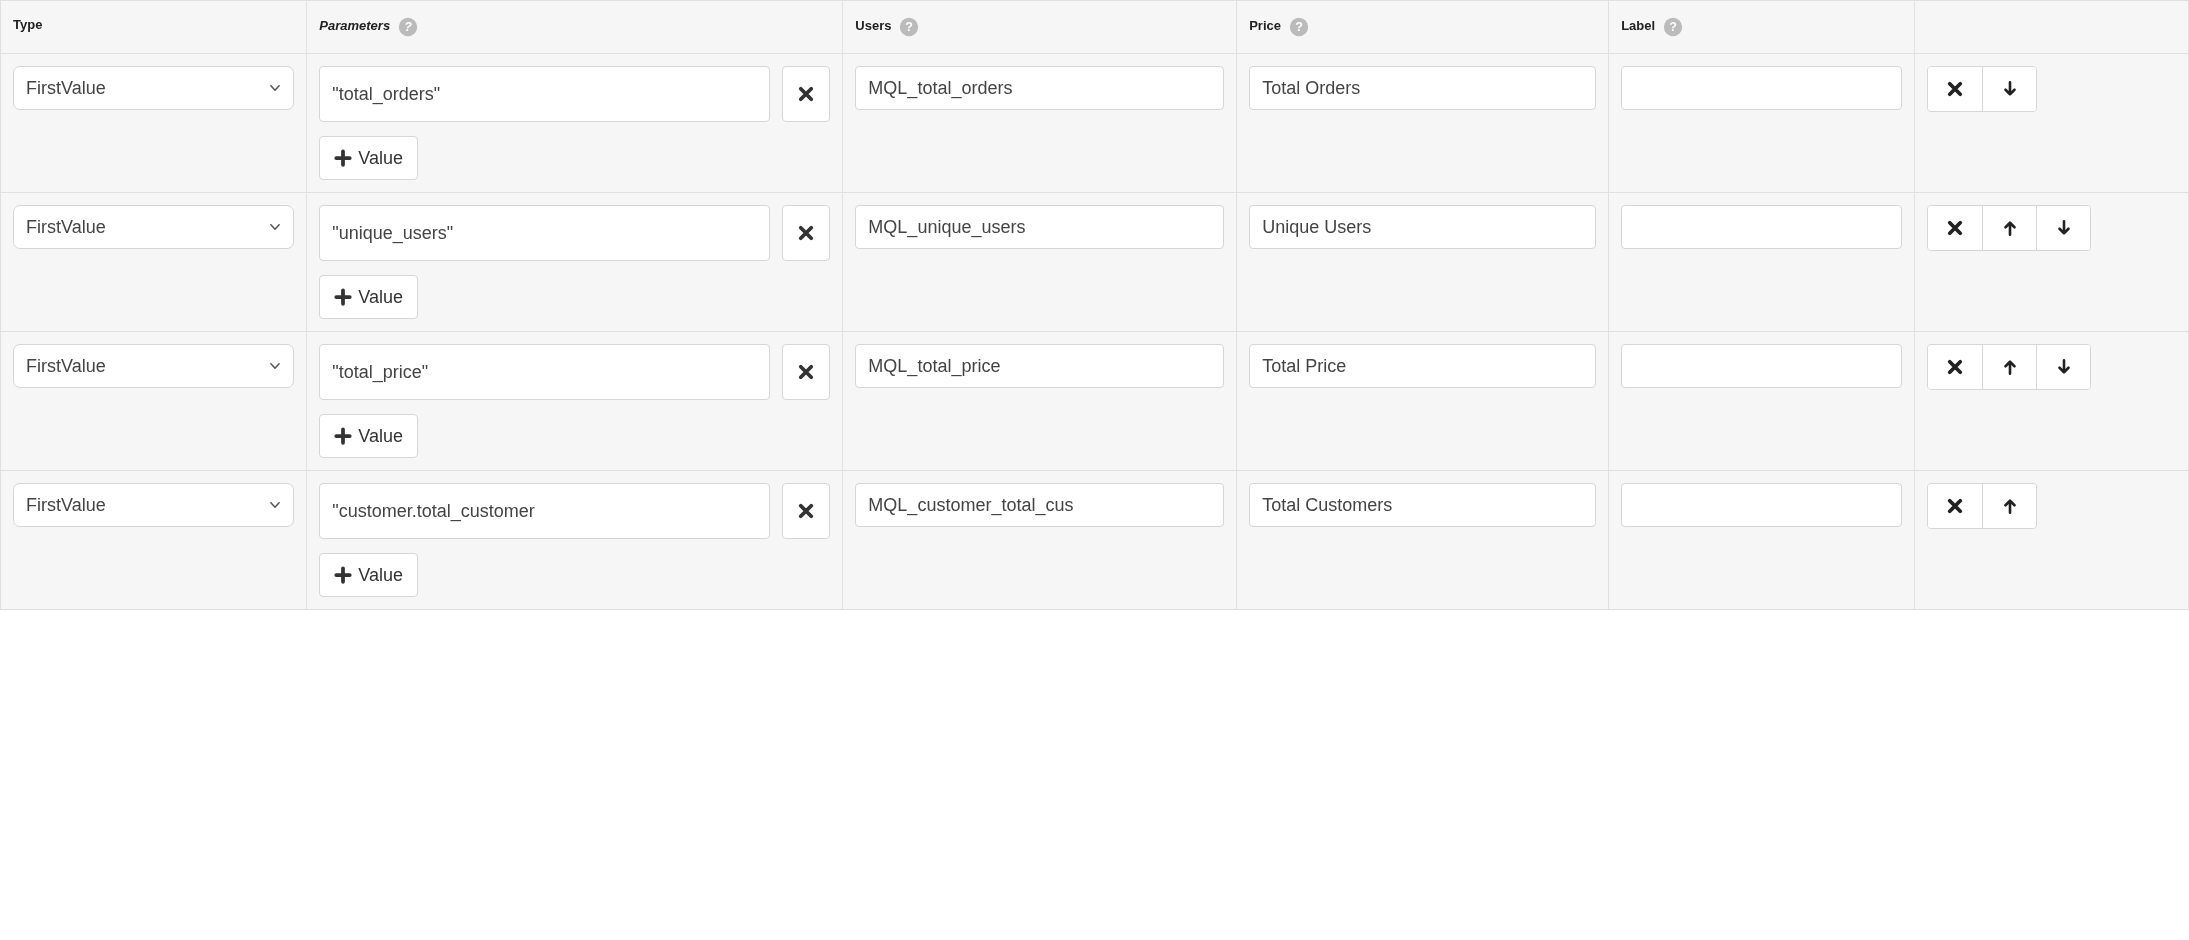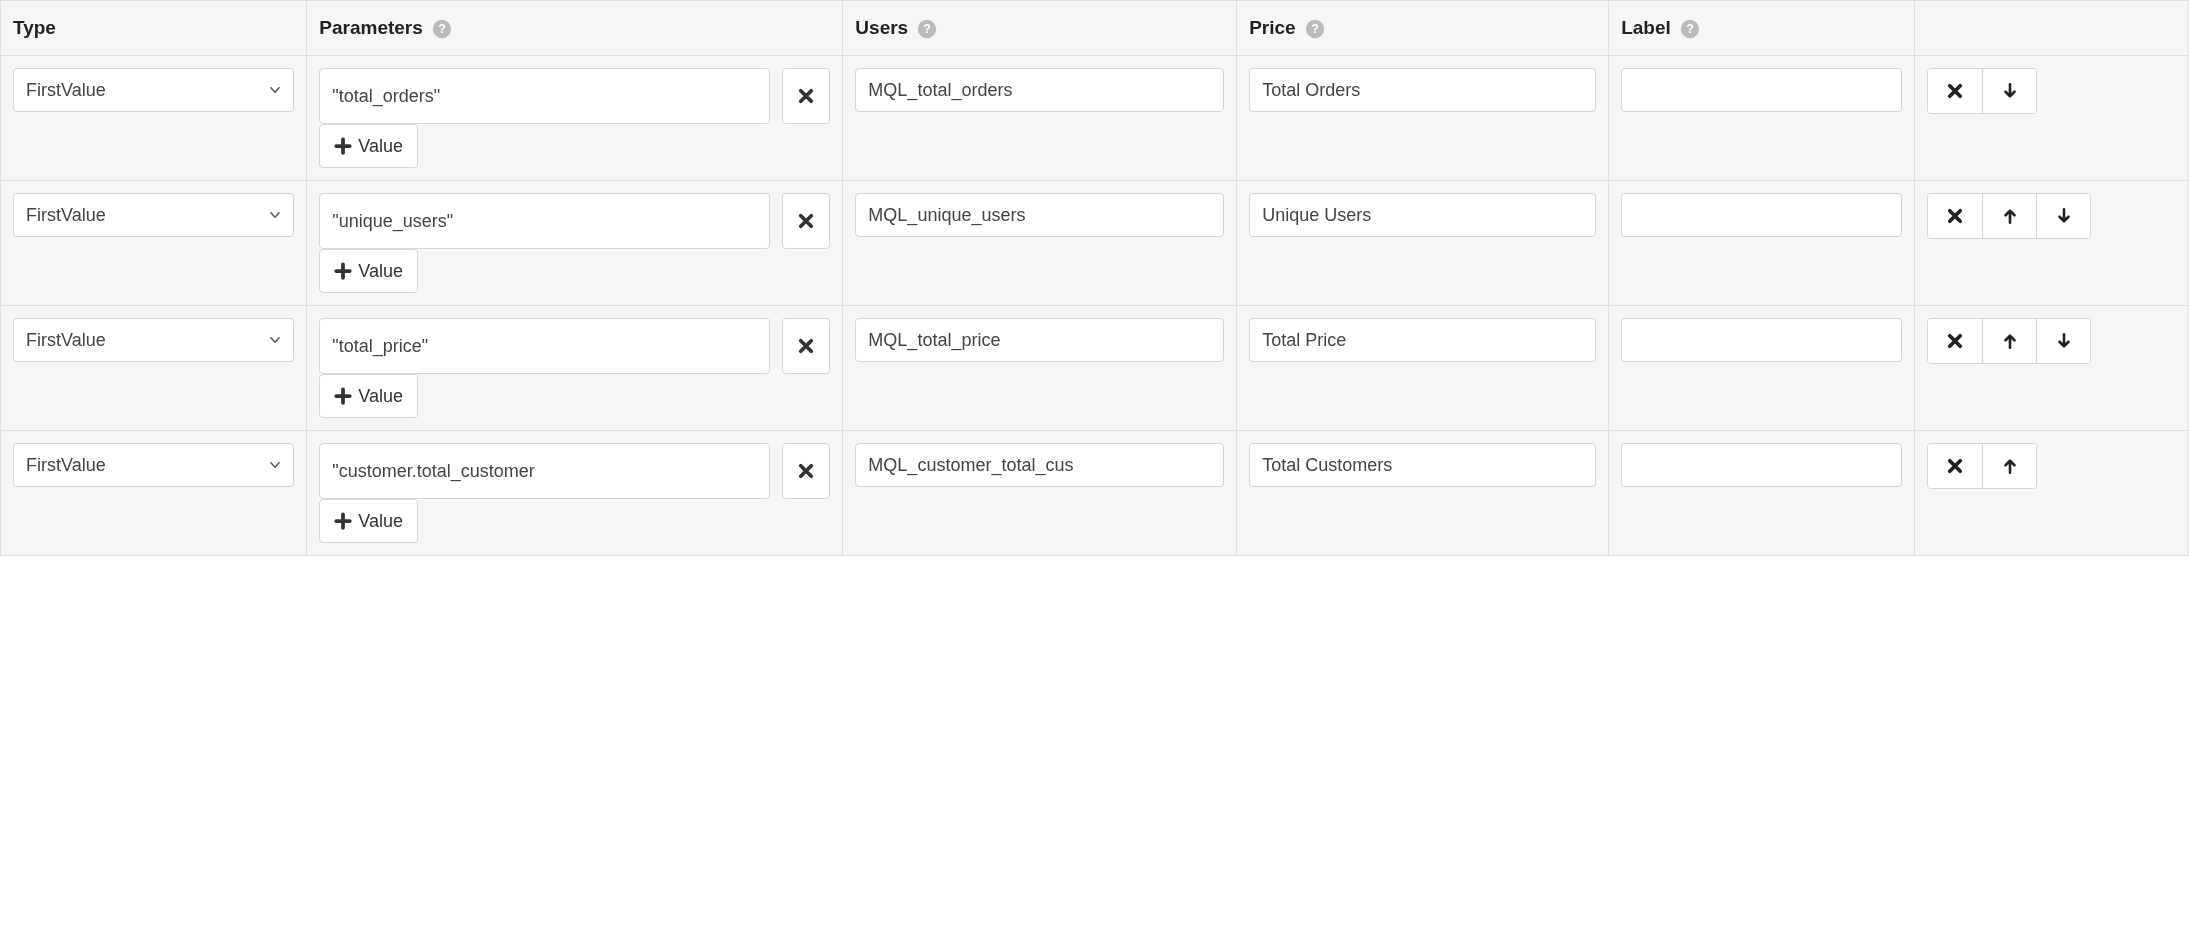--- a/index.html
+++ b/index.html
@@ -15,26 +15,26 @@
   }
   .table th, .table td {
     border: 1px solid #e0e0e0;
     background: #f6f6f6;
     padding: 12px;
     vertical-align: top;
     text-align: left;
   }
   .table th {
     font-weight: 700;
-    font-size: 19px;
+    font-size: 13px;
     color: #222;
     padding: 16px 12px;
   }
   .col-type { width: 14%; }
-  .col-params { width: 24.5%; }
+  .col-params { width: 24.5%; font-style: italic; }
   .col-name { width: 18%; }
   .col-label { width: 17%; }
   .col-format { width: 14%; }
   .col-actions { width: 12.5%; }
 
   .help-icon {
     display: inline-block;
     width: 20px;
     height: 20px;
     vertical-align: middle;
@@ -52,20 +52,21 @@
     font-size: 18px;
     color: #444;
     padding: 0 12px;
   }
   .select {
     appearance: none;
     -webkit-appearance: none;
     background-image: none;
     padding-right: 36px;
     position: relative;
+    border-radius: 7px;
   }
   .select-wrap { position: relative; }
   .select-wrap .chevron {
     position: absolute;
     right: 12px;
     top: 50%;
     transform: translateY(-50%);
     pointer-events: none;
     width: 14px;
     height: 14px;
@@ -99,21 +100,21 @@
     cursor: pointer;
     font-size: 18px;
     color: #333;
     padding: 0 14px;
     height: 56px;
   }
   .btn .icon { width: 18px; height: 18px; display:inline-block; }
   .btn .icon svg { width: 100%; height: 100%; display:block; }
 
   .add-value {
-    margin-top: 0;
+    margin-top: 14px;
     display: inline-flex;
     align-items: center;
     gap: 6px;
     height: 44px;
     padding: 0 14px;
     border: 1px solid #d6d6d6;
     border-radius: 4px;
     background: #fff;
     cursor: pointer;
     font-size: 18px;

